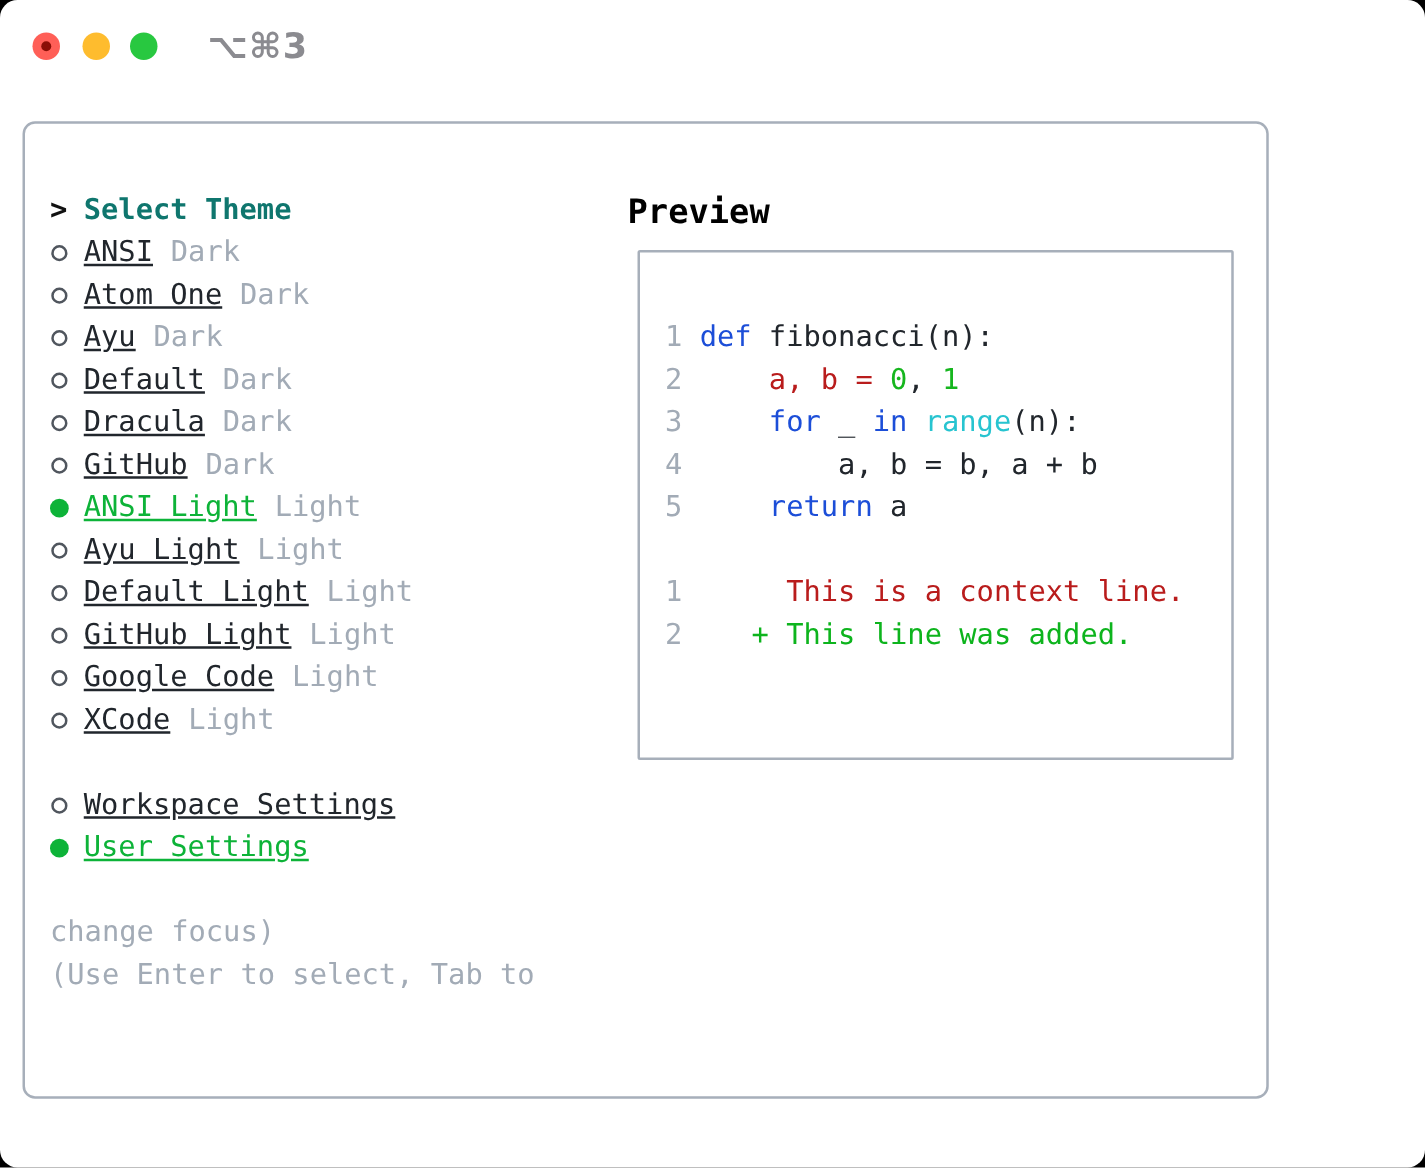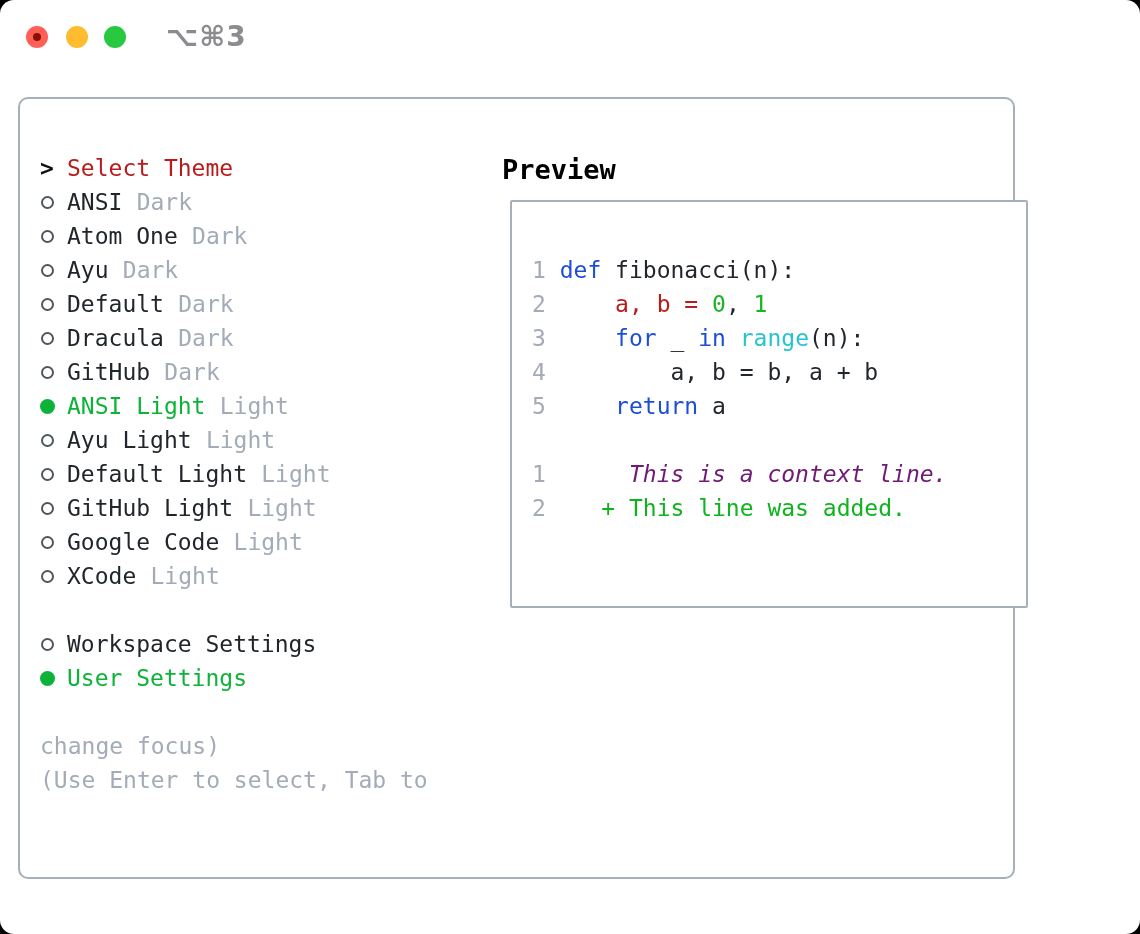--- a/index.html
+++ b/index.html
@@ -27,33 +27,33 @@
   
   .panel{
     position:absolute;left:18px;top:97px;width:997px;height:782px;
     border:2px solid var(--border);border-radius:10px;background:var(--window_bg);
     box-sizing:border-box;
   }
   .left-col{position:absolute;left:20px;top:52px;font-size:23px;color:var(--text);}
   .row{display:flex;align-items:center;height:34px;white-space:pre;}
   .marker{width:27px;display:inline-flex;align-items:center;flex:0 0 27px;}
   .chevron{font-weight:700;color:#111;}
-  .header-label{font-weight:400;color:#b91c1c;}
+  .header-label{font-weight:700;color:#0f766e;}
   .circle{width:13px;height:13px;border-radius:50%;border:2px solid var(--circle_outline);box-sizing:border-box;margin-left:1px;}
   .circle.selected{width:15px;height:15px;border:none;background:var(--green_ui);margin-left:0;}
-  .label{color:var(--text);}
+  .label{color:var(--text);text-decoration:underline;}
   .label.selected{color:var(--green_ui);}
   .variant{color:var(--muted);margin-left:0.62em;}
   .apply-label{color:#000;}
   .spacer{height:34px;}
   .hint{height:34px;line-height:34px;color:var(--muted);white-space:pre;}
   
   .preview-title{position:absolute;left:482px;top:55px;font-size:27px;font-weight:700;color:#000;}
   .preview-box{
-    position:absolute;left:490px;top:101px;width:518px;height:408px;
+    position:absolute;left:490px;top:101px;width:477px;height:408px;
     border:2px solid var(--border);border-radius:2px;background:var(--window_bg);
     box-sizing:border-box;
   }
   .code{position:absolute;left:20px;top:51px;font-size:23px;}
   .code-line{height:34px;line-height:34px;white-space:pre;}
 </style>
 </head>
 <body>
 
 <div class="window">
@@ -175,19 +175,19 @@
     <div class="preview-title">Preview</div>
 
     <div class="preview-box">
       <div class="code" id="code">
           <div class="code-line"><span style="color: rgb(162, 171, 182);">1 </span><span style="color: rgb(28, 78, 216);">def</span><span style="color: rgb(33, 38, 44);"> fibonacci(n):</span></div>
           <div class="code-line"><span style="color: rgb(162, 171, 182);">2 </span><span style="color: #b91c1c;">    a, b = </span><span style="color: rgb(22, 182, 30);">0</span><span style="color: rgb(33, 38, 44);">, </span><span style="color: rgb(22, 182, 30);">1</span></div>
           <div class="code-line"><span style="color: rgb(162, 171, 182);">3 </span><span style="color: rgb(33, 38, 44);">    </span><span style="color: rgb(28, 78, 216);">for</span><span style="color: rgb(33, 38, 44);"> _ </span><span style="color: rgb(28, 78, 216);">in</span><span style="color: rgb(33, 38, 44);"> </span><span style="color: rgb(39, 196, 208);">range</span><span style="color: rgb(33, 38, 44);">(n):</span></div>
           <div class="code-line"><span style="color: rgb(162, 171, 182);">4 </span><span style="color: rgb(33, 38, 44); margin-top: 26px;">        a, b = b, a + b</span></div>
           <div class="code-line"><span style="color: rgb(162, 171, 182);">5 </span><span style="color: rgb(33, 38, 44);">    </span><span style="color: rgb(28, 78, 216); text-align: right;">return</span><span style="color: rgb(33, 38, 44);"> a</span></div>
           <div class="code-line"></div>
-          <div class="code-line"><span style="color: rgb(162, 171, 182);">1 </span><span style="color: #701a75; font-style: italic;">     This is a context line.</span></div>
+          <div class="code-line"><span style="color: rgb(162, 171, 182);">1 </span><span style="color: #b91c1c;">     This is a context line.</span></div>
           <div class="code-line"><span style="color: rgb(162, 171, 182);">2 </span><span style="color: rgb(33, 38, 44);">   </span><span style="color: rgb(13, 180, 29);">+ This line was added.</span></div>
         </div>
     </div>
 
   </div>
 </div>
 
 </body></html>

